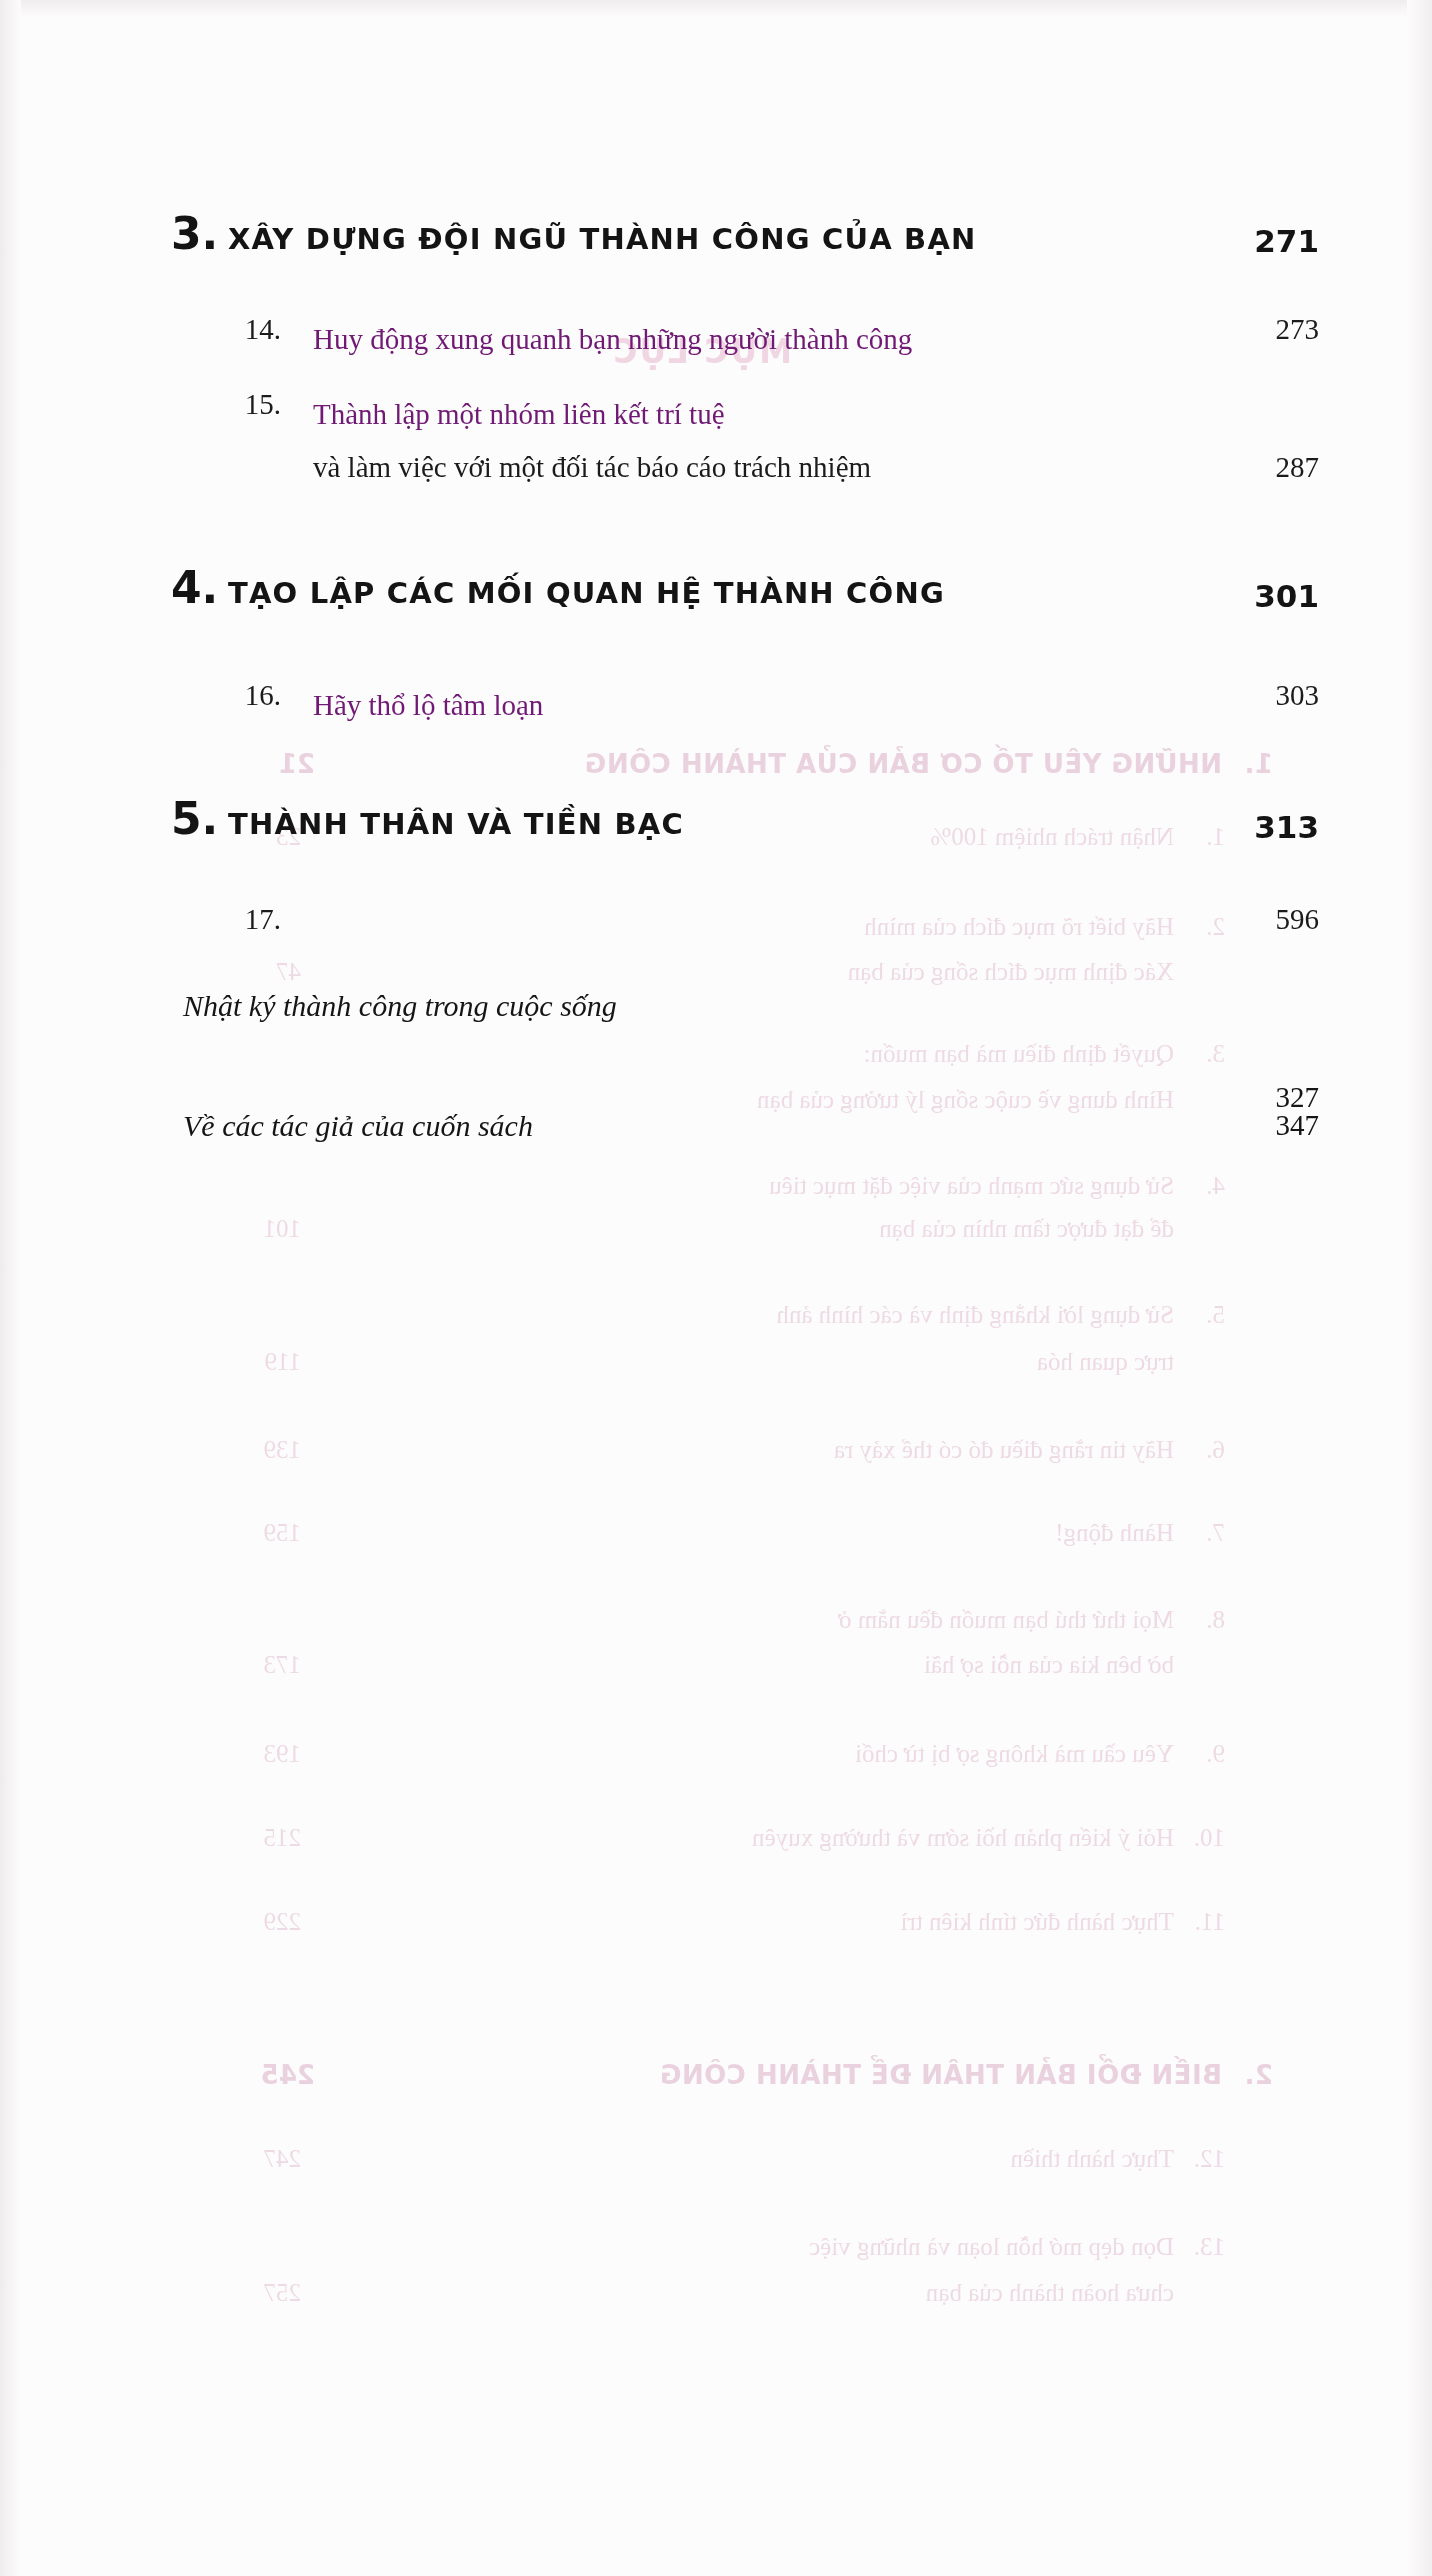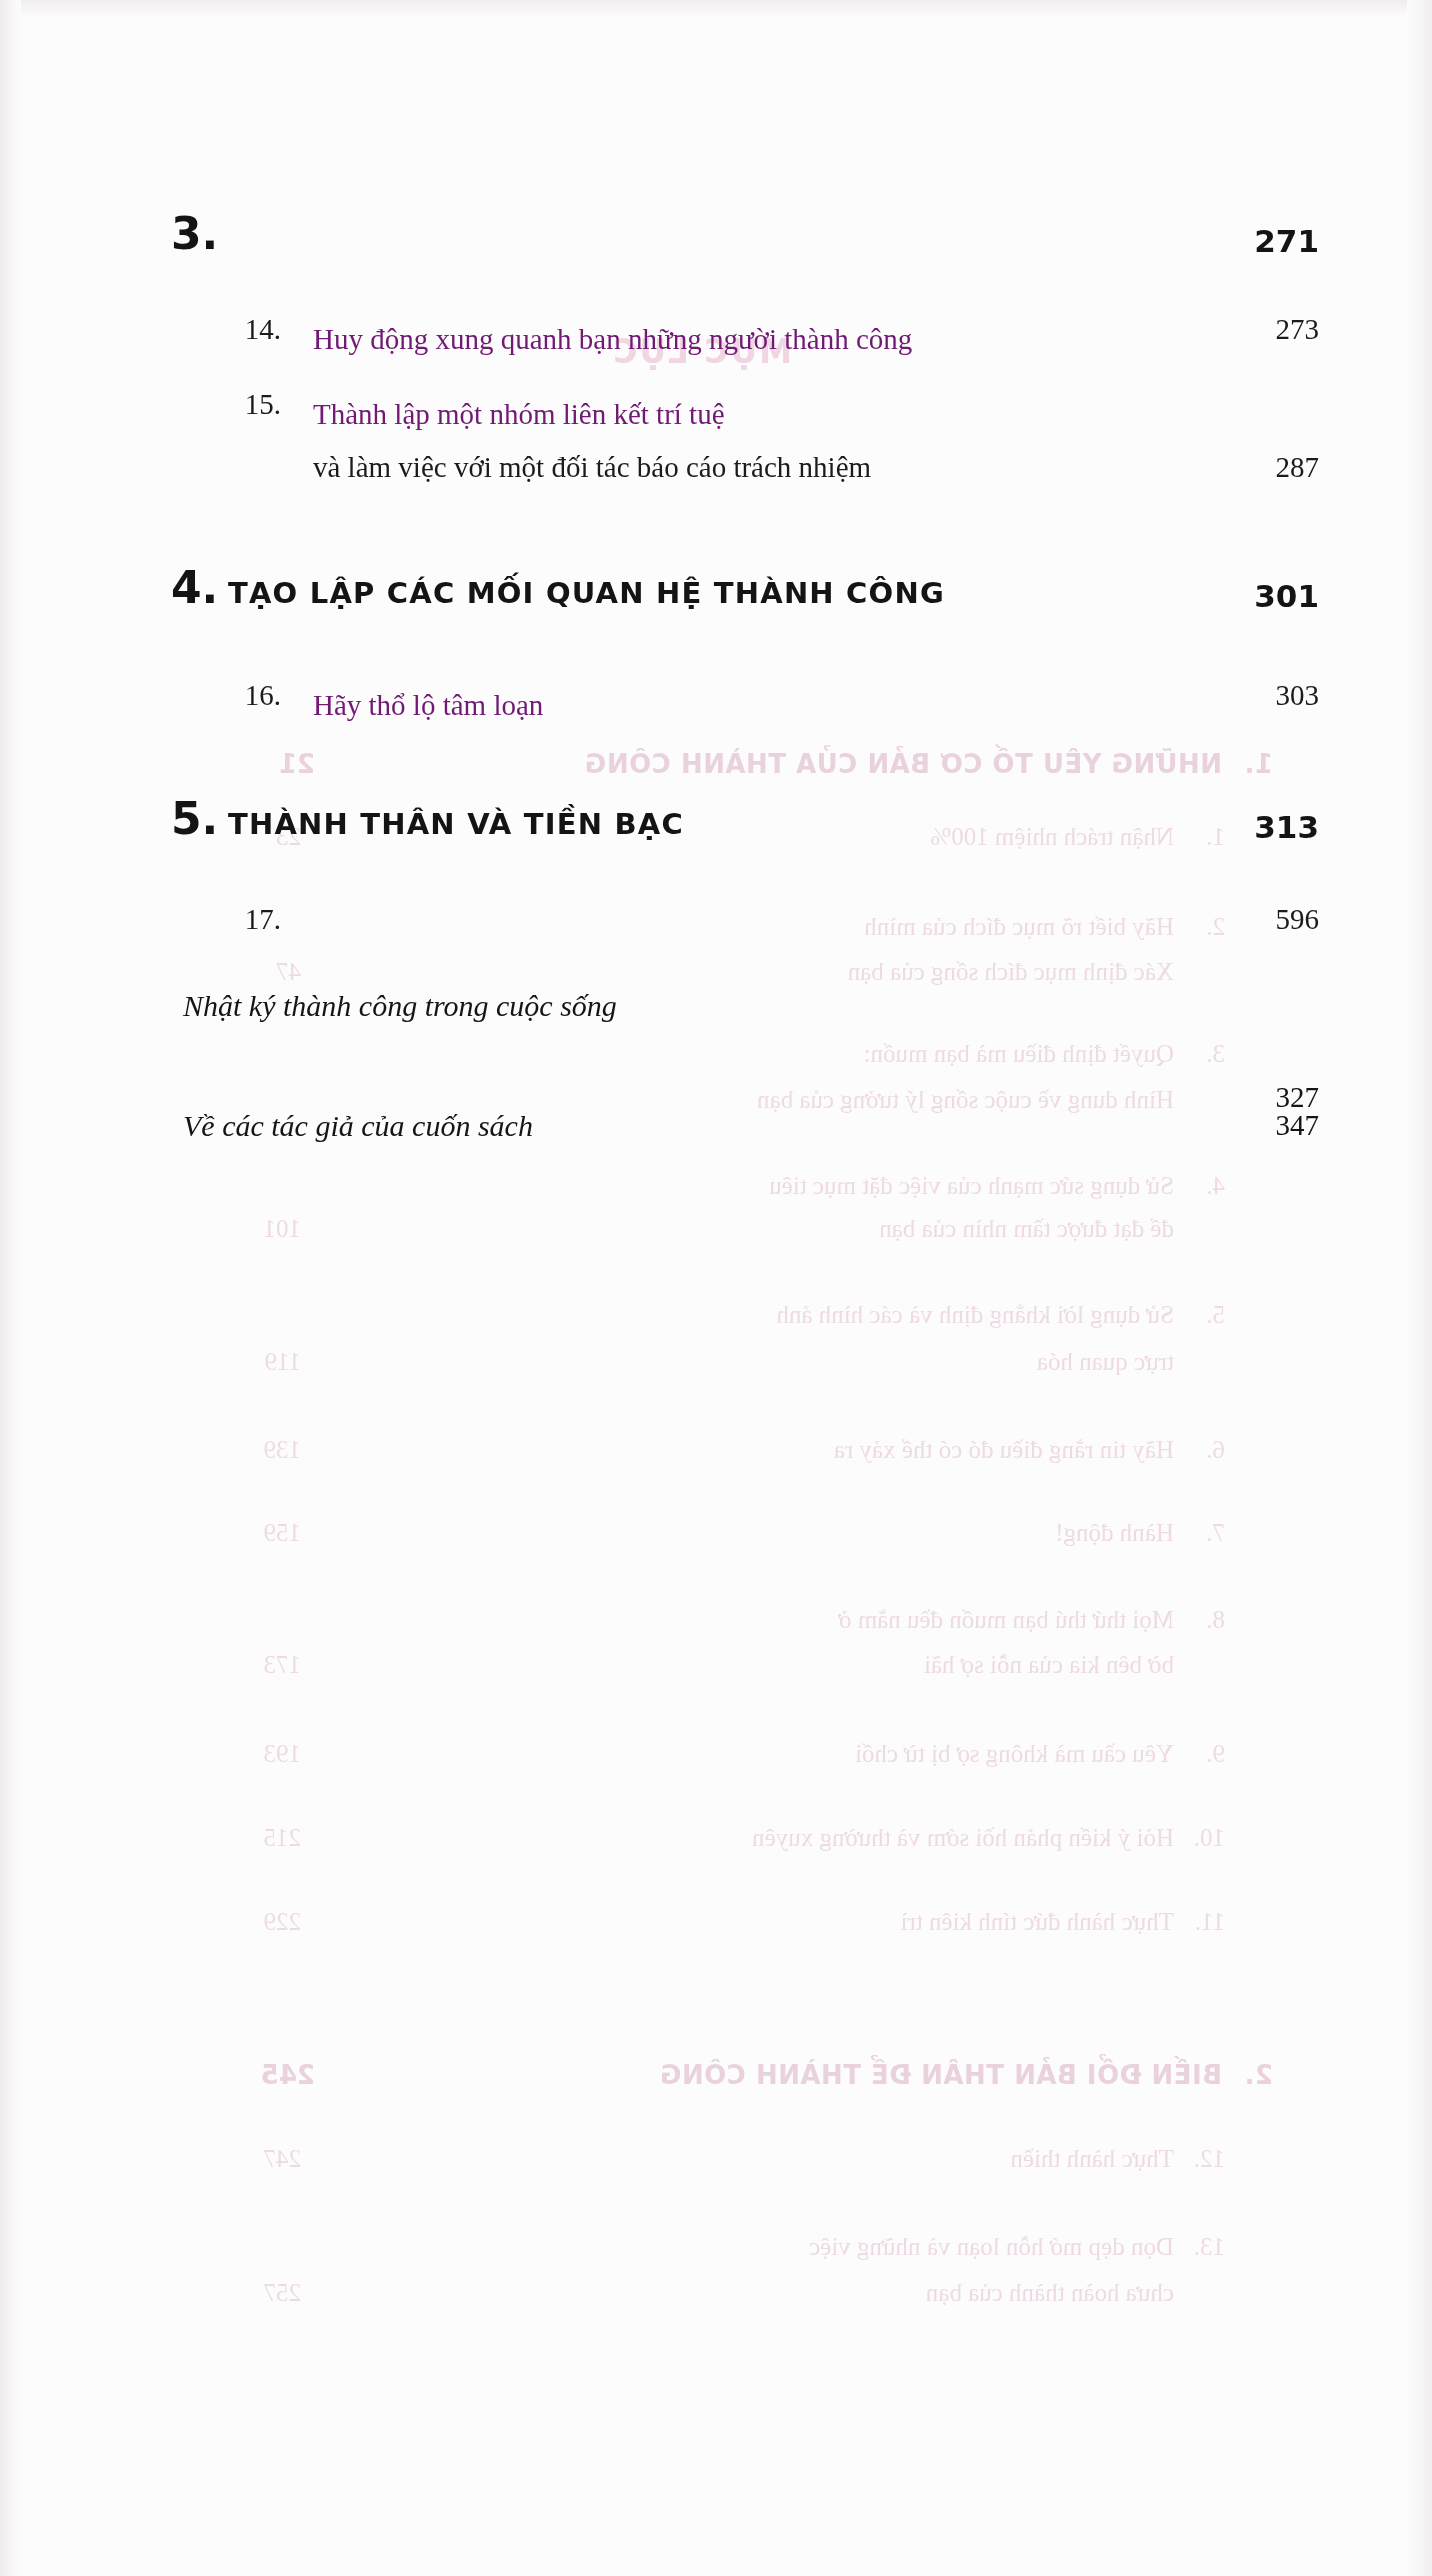--- a/index.html
+++ b/index.html
@@ -256,20 +256,21 @@
     <div class="brow" style="left:258px; top:2233px;">Dọn dẹp mớ hỗn loạn và những việc</div>
 
     <div class="brow" style="left:258px; top:2279px;">chưa hoàn thành của bạn</div>
     <div class="brownum" style="left:1131px; top:2279px;">257</div>
   </div>
 
   <div id="toc">
 
     <div class="part" style="left:171px; top:212px;">
       <span class="part-num">3.</span>
+      <span class="part-title">XÂY DỰNG ĐỘI NGŨ THÀNH CÔNG CỦA BẠN</span>
     </div>
     <div class="part-page" style="left:1155px; top:223px; width:164px;">271</div>
 
     <div class="chap-num" style="left:231px; top:313px;">14.</div>
     <div class="chap" style="left:313px; top:313px;">Huy động xung quanh bạn những người thành công</div>
     <div class="chap-page" style="left:1155px; top:313px; width:164px;">273</div>
 
     <div class="chap-num" style="left:231px; top:388px;">15.</div>
     <div class="chap" style="left:313px; top:388px;">Thành lập một nhóm liên kết trí tuệ</div>
     <div class="chap-cont" style="left:313px; top:451px;">và làm việc với một đối tác báo cáo trách nhiệm</div>

